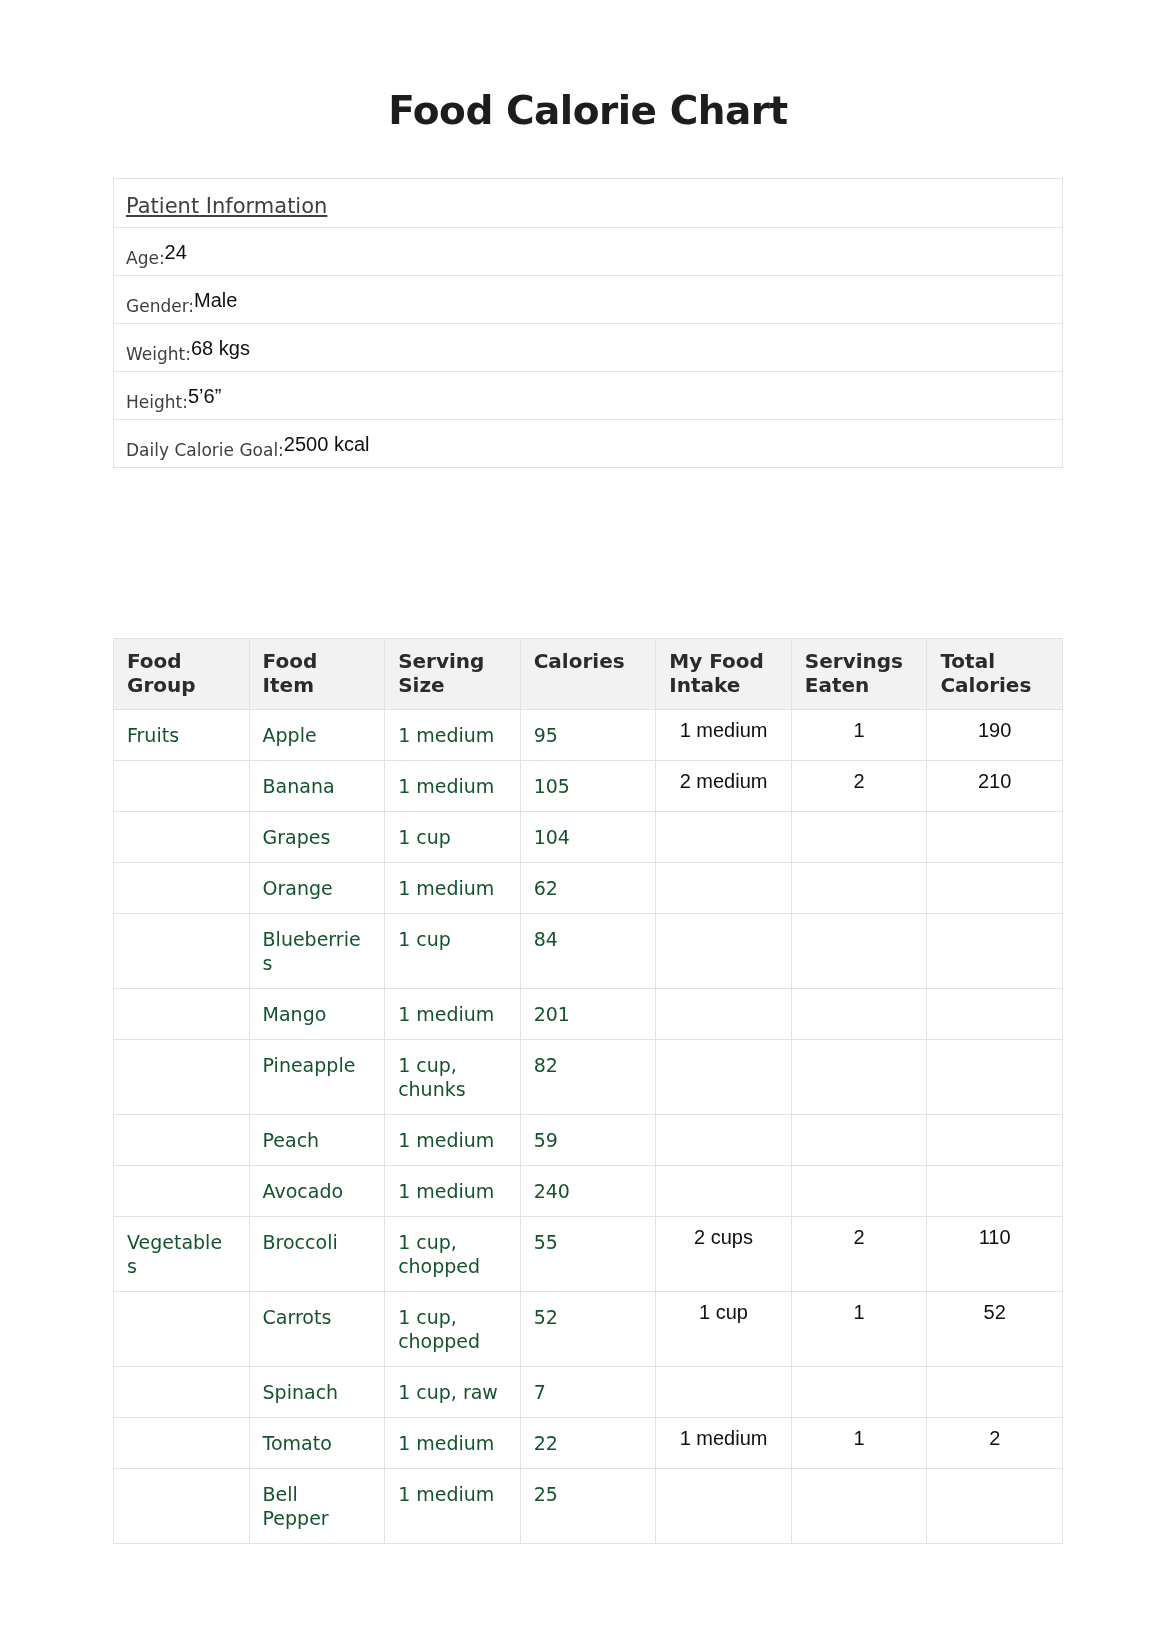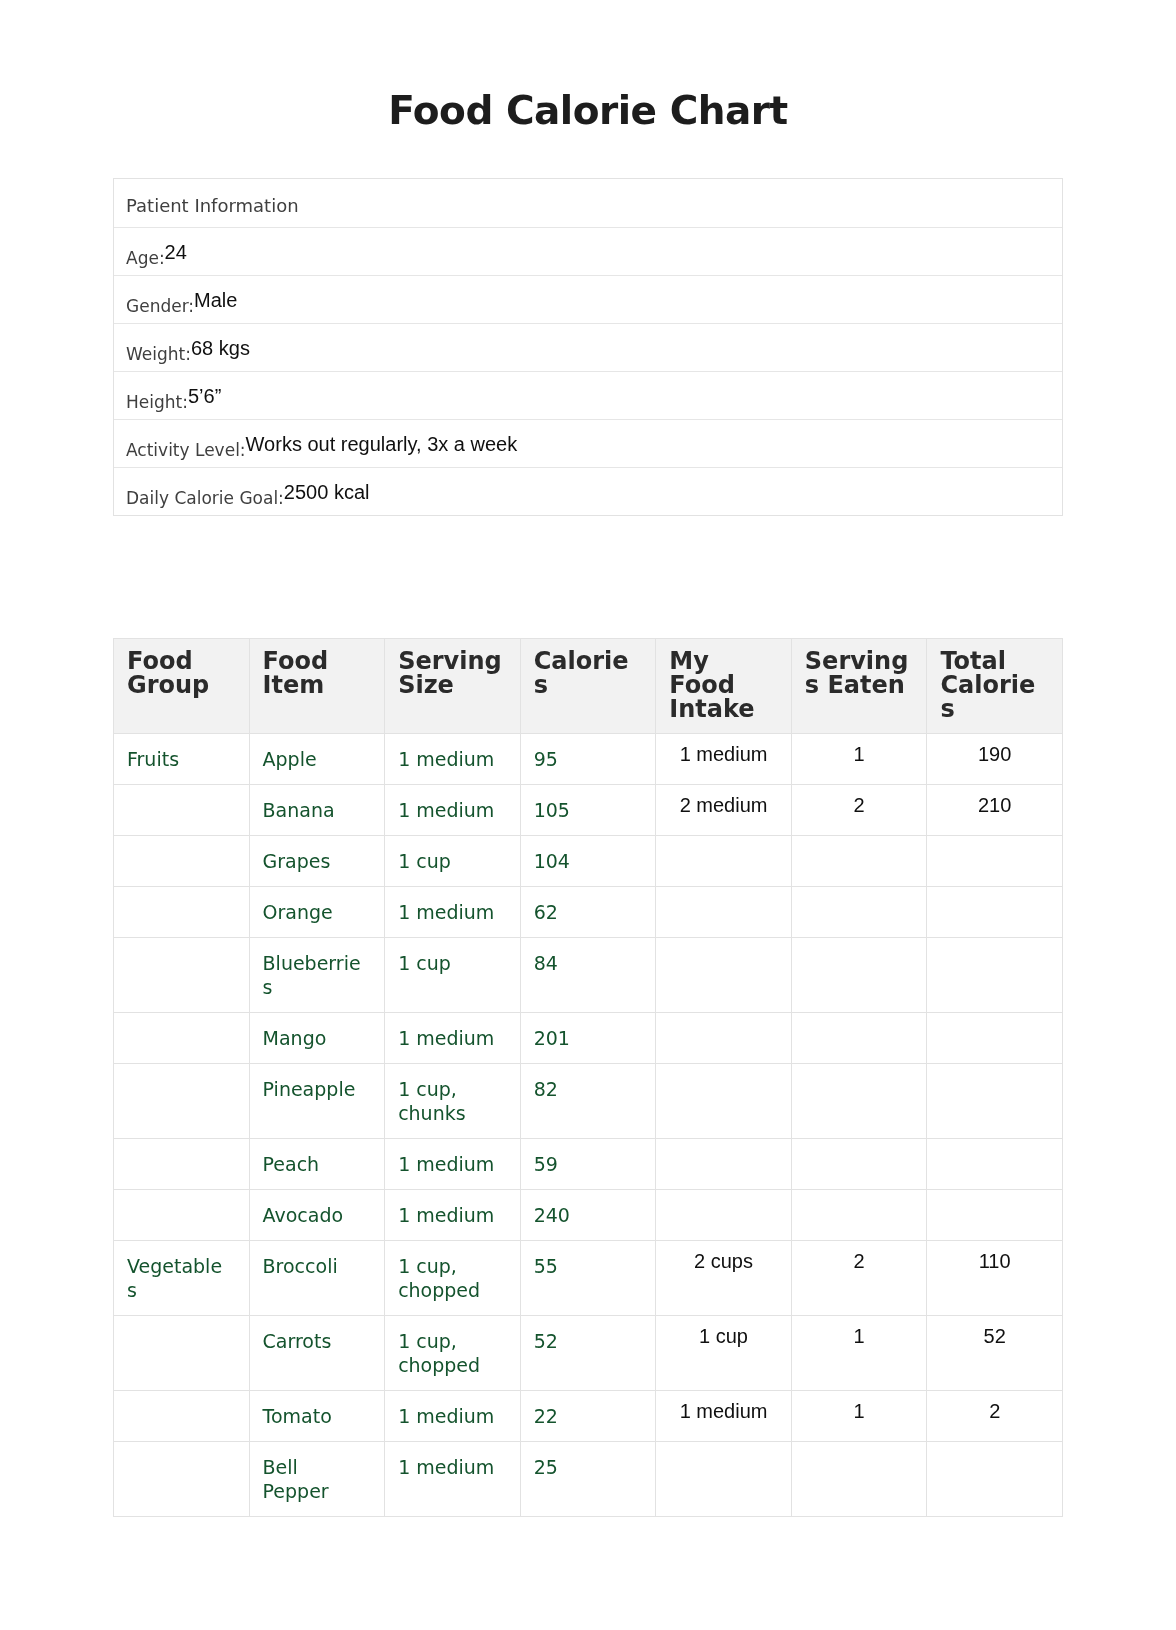--- a/index.html
+++ b/index.html
@@ -25,21 +25,21 @@
     border: 1px solid #e2e2e2; background: #fff;
   }
   .info-header, .info-row {
     height: 48px;
     display: flex; align-items: flex-end;
     padding: 0 12px 10px 12px;
     background: #fff;
   }
   .info-row { border-top: 1px solid #e6e6e6; padding-bottom: 7px; }
   .info-header .hdr-lbl {
-    font-size: 18px; line-height: 22px; color: #3f3f3f;
+    font-size: 21px; line-height: 22px; color: #3f3f3f; text-decoration: underline;
   }
   .info-row .lbl {
     font-size: 17px; line-height: 20px; color: #3f3f3f;
     white-space: pre;
   }
   .info-row .val {
     font-family: "Liberation Sans", sans-serif;
     font-size: 20px; line-height: 22px; color: #101010;
     margin-bottom: 5px;
   }
@@ -54,21 +54,21 @@
     background: #fff;
   }
   .food-table th, .food-table td {
     border: 1px solid #e2e2e2;
     vertical-align: top;
     overflow-wrap: break-word;
   }
   .food-table th {
     background: #f2f2f2;
     font-family: "DejaVu Sans", sans-serif;
-    font-weight: bold; font-size: 24px; line-height: 24px;
+    font-weight: bold; font-size: 20px; line-height: 24px;
     color: #2b2b2b; text-align: left;
     padding: 10px 18px 12px 13px;
     height: 70px;
   }
   .food-table td.tpl {
     font-family: "DejaVu Sans", sans-serif;
     font-size: 19px; line-height: 24px; color: #14532d;
     padding: 13px 18px 13px 13px;
     height: 50px;
   }
@@ -100,24 +100,20 @@
           <span class="lbl">Gender:</span>
           <span class="val">Male</span>
         </div>
         <div class="info-row">
           <span class="lbl">Weight:</span>
           <span class="val">68 kgs</span>
         </div>
         <div class="info-row">
           <span class="lbl">Height:</span>
           <span class="val">5’6”</span>
-        </div>
-        <div class="info-row">
-          <span class="lbl">Activity Level:</span>
-          <span class="val">Works out regularly, 3x a week</span>
         </div>
         <div class="info-row">
           <span class="lbl">Daily Calorie Goal:</span>
           <span class="val">2500 kcal</span>
         </div>
       </div>
   </section>
 
   <section class="food-wrap">
     <table class="food-table">
@@ -227,20 +223,29 @@
             <td class="tpl"></td>
             <td class="tpl">Carrots</td>
             <td class="tpl">1 cup, chopped</td>
             <td class="tpl">52</td>
             <td class="val align-left">1 cup</td>
             <td class="val align-left">1</td>
             <td class="val align-left">52</td>
           </tr>
           <tr>
             <td class="tpl"></td>
+            <td class="tpl">Spinach</td>
+            <td class="tpl">1 cup, raw</td>
+            <td class="tpl">7</td>
+            <td class="val"></td>
+            <td class="val"></td>
+            <td class="val"></td>
+          </tr>
+          <tr>
+            <td class="tpl"></td>
             <td class="tpl">Tomato</td>
             <td class="tpl">1 medium</td>
             <td class="tpl">22</td>
             <td class="val align-center">1 medium</td>
             <td class="val align-center">1</td>
             <td class="val align-center">2</td>
           </tr>
           <tr>
             <td class="tpl"></td>
             <td class="tpl">Bell Pepper</td>

